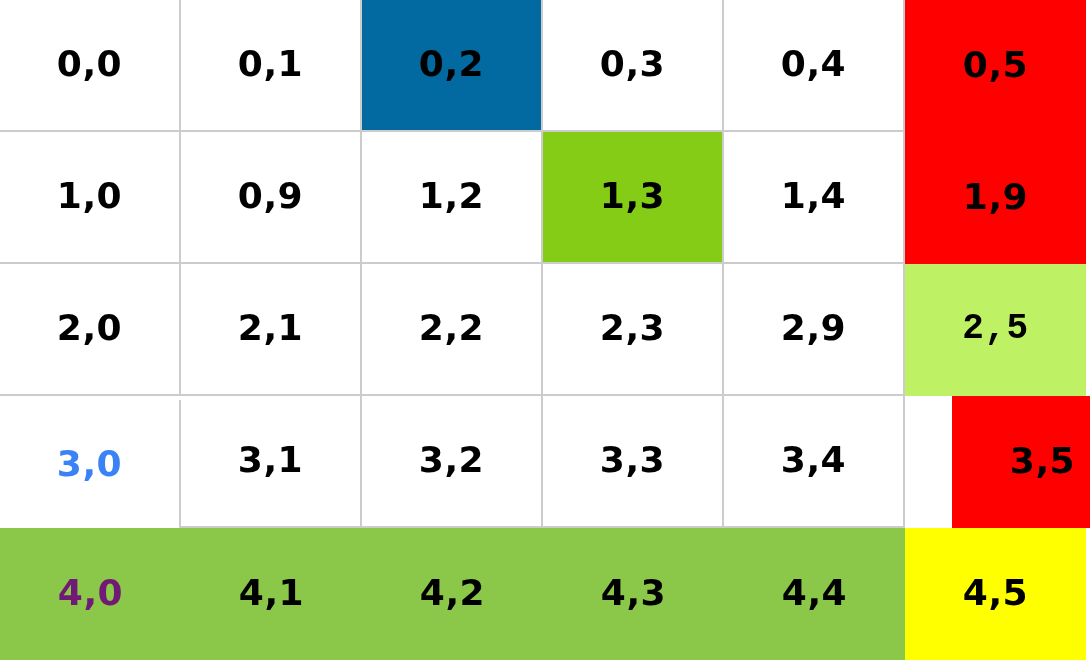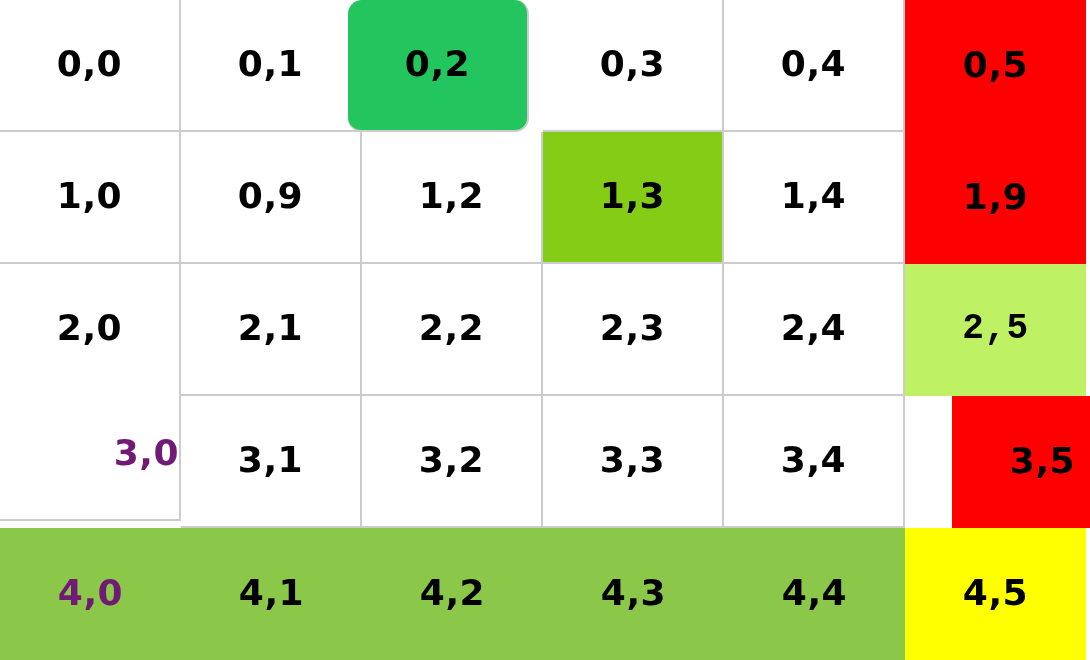--- a/index.html
+++ b/index.html
@@ -58,21 +58,21 @@
 </head>
 <body>
 
 <div id="grid-root">
     <div class="grid-cell cell-plain" style="left: 0px; top: 0px; width: 181px; height: 132px; background: rgb(255, 255, 255); color: rgb(0, 0, 0);">
       <span class="cell-label">0,0</span>
     </div>
     <div class="grid-cell cell-plain" style="left: 181px; top: 0px; width: 181px; height: 132px; background: rgb(255, 255, 255); color: rgb(0, 0, 0);">
       <span class="cell-label">0,1</span>
     </div>
-    <div class="grid-cell cell-plain" style="left: 348px; top: 0px; width: 181px; height: 132px; background: #22c55e; color: rgb(0, 0, 0); border-radius: 14px;">
+    <div class="grid-cell cell-plain" style="left: 362px; top: 0px; width: 181px; height: 132px; background: #0369a1; color: rgb(0, 0, 0);">
       <span class="cell-label">0,2</span>
     </div>
     <div class="grid-cell cell-plain" style="left: 543px; top: 0px; width: 181px; height: 132px; background: rgb(255, 255, 255); color: rgb(0, 0, 0);">
       <span class="cell-label">0,3</span>
     </div>
     <div class="grid-cell cell-plain" style="left: 724px; top: 0px; width: 181px; height: 132px; background: rgb(255, 255, 255); color: rgb(0, 0, 0);">
       <span class="cell-label">0,4</span>
     </div>
     <div class="grid-cell cell-colored" style="left: 905px; top: 0px; width: 181px; height: 132px; background: rgb(255, 0, 0); color: rgb(0, 0, 0); z-index: 2;">
       <span class="cell-label">0,5</span>
@@ -101,26 +101,26 @@
     <div class="grid-cell cell-plain" style="left: 181px; top: 264px; width: 181px; height: 132px; background: rgb(255, 255, 255); color: rgb(0, 0, 0);">
       <span class="cell-label">2,1</span>
     </div>
     <div class="grid-cell cell-plain" style="left: 362px; top: 264px; width: 181px; height: 132px; background: rgb(255, 255, 255); color: rgb(0, 0, 0);">
       <span class="cell-label">2,2</span>
     </div>
     <div class="grid-cell cell-plain" style="left: 543px; top: 264px; width: 181px; height: 132px; background: rgb(255, 255, 255); color: rgb(0, 0, 0);">
       <span class="cell-label">2,3</span>
     </div>
     <div class="grid-cell cell-plain" style="left: 724px; top: 264px; width: 181px; height: 132px; background: rgb(255, 255, 255); color: rgb(0, 0, 0);">
-      <span class="cell-label">2,4</span>
+      <span class="cell-label">2,9</span>
     </div>
     <div class="grid-cell cell-colored" style="left: 905px; top: 264px; width: 181px; height: 132px; background: #bef264; color: rgb(0, 0, 0); z-index: 2; font-family: Liberation Mono, monospace;">
       <span class="cell-label">2,5</span>
     </div>
-    <div class="grid-cell cell-plain" style="left: 0px; top: 389px; width: 181px; height: 132px; background: rgb(255, 255, 255); color: #701a75; justify-content: flex-end;">
+    <div class="grid-cell cell-plain" style="left: 0px; top: 400px; width: 181px; height: 132px; background: rgb(255, 255, 255); color: #3b82f6;">
       <span class="cell-label">3,0</span>
     </div>
     <div class="grid-cell cell-plain" style="left: 181px; top: 396px; width: 181px; height: 132px; background: rgb(255, 255, 255); color: rgb(0, 0, 0);">
       <span class="cell-label">3,1</span>
     </div>
     <div class="grid-cell cell-plain" style="left: 362px; top: 396px; width: 181px; height: 132px; background: rgb(255, 255, 255); color: rgb(0, 0, 0);">
       <span class="cell-label">3,2</span>
     </div>
     <div class="grid-cell cell-plain" style="left: 543px; top: 396px; width: 181px; height: 132px; background: rgb(255, 255, 255); color: rgb(0, 0, 0);">
       <span class="cell-label">3,3</span>

